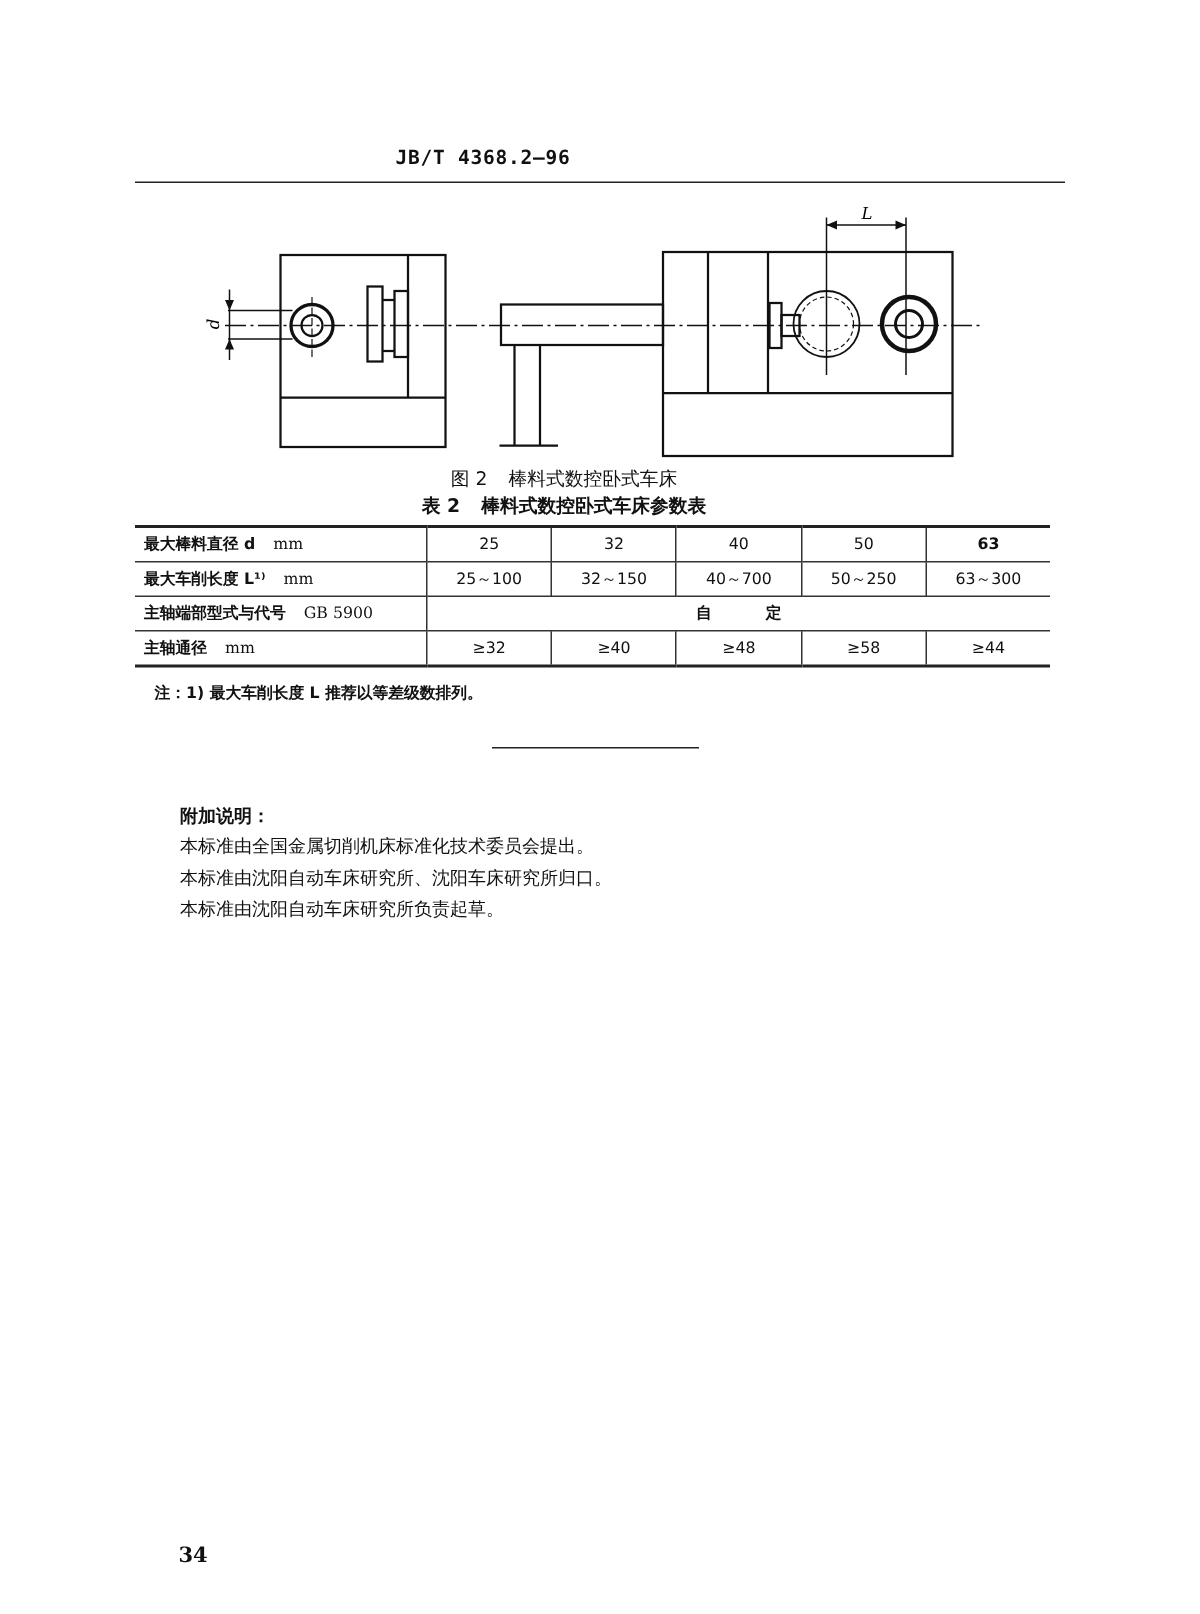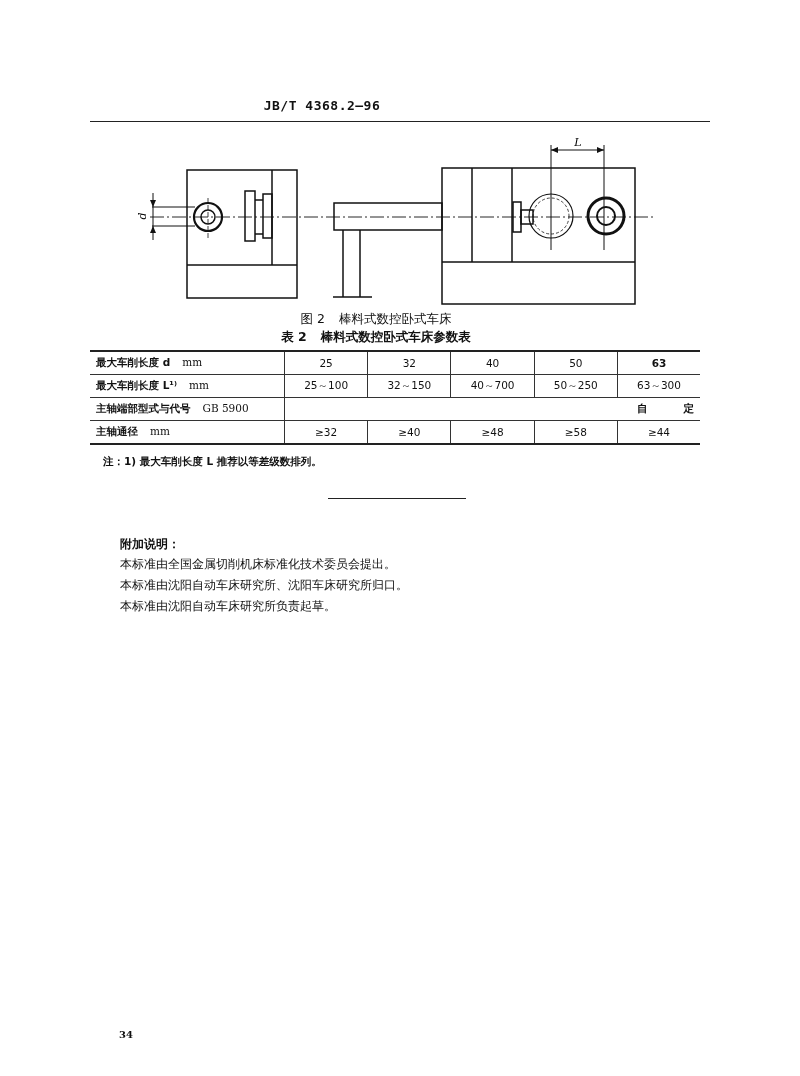--- a/index.html
+++ b/index.html
@@ -10,28 +10,28 @@
   .drawing { left:0; top:0; }
   .caption { left:0; width:752px; text-align:center; font-family:"DejaVu Sans", sans-serif; font-size:12.5px; }
   .caption .num { margin-right:14px; }
   table.params { position:absolute; left:90px; top:350px; width:610px; border-collapse:collapse; font-family:"DejaVu Sans", sans-serif; font-size:10.5px; }
   table.params td { border:1px solid #333; height:22px; padding:0 6px; text-align:center; }
   table.params tr:first-child td { border-top:2px solid #222; }
   table.params tr:last-child td { border-bottom:2px solid #222; }
   table.params td:first-child { border-left:none; text-align:left; width:182px; font-weight:bold; }
   table.params td:last-child { border-right:none; }
   table.params td .unit { font-weight:normal; margin-left:12px; font-family:"DejaVu Serif", serif; }
-  table.params td.merged { letter-spacing:0; font-weight:bold;text-align:right; }
+  table.params td.merged { letter-spacing:0; font-weight:bold; }
   table.params td.merged span.gap { display:inline-block; width:36px; }
   table.params td.bold { font-weight:bold; }
   .note { left:103px; top:455px; font-family:"DejaVu Sans", sans-serif; font-size:10.5px; font-weight:bold; }
   .sep-rule { left:328px; top:498px; width:138px; border-top:1px solid #222; }
   .addl { left:120px; font-family:"DejaVu Sans", sans-serif; font-size:12px; }
   .addl.title { top:536px; font-weight:bold; }
-  .page-num { left:119px; top:1029px; font-family:"DejaVu Serif", serif; font-size:10px; font-weight:bold; }
+  .page-num { left:119px; top:1029px; font-family:"DejaVu Serif", serif; font-size:14px; font-weight:bold; }
 </style>
 </head>
 <body>
 
 <div class="abs header-code">JB/T 4368.2—96</div>
 <div class="abs header-rule"></div>
 
 <svg class="abs drawing" width="800" height="310" viewBox="0 0 800 310">
   <g stroke="#111" fill="none" stroke-width="1.5">
 
@@ -85,21 +85,21 @@
 <div class="abs caption" style="top:311px;">
   <span class="num">图 2</span><span>棒料式数控卧式车床</span>
 </div>
 <div class="abs caption" style="top:329px;font-weight:bold;">
   <span class="num">表 2</span><span>棒料式数控卧式车床参数表</span>
 </div>
 
 <table class="params">
   <tbody>
       <tr>
-    <td><span>最大车削长度 d</span><span class="unit">mm</span></td>
+    <td><span>最大棒料直径 d</span><span class="unit">mm</span></td>
     <td>25</td>
     <td>32</td>
     <td>40</td>
     <td>50</td>
     <td class="bold">63</td>
   </tr>
   <tr>
     <td><span>最大车削长度 L¹⁾</span><span class="unit">mm</span></td>
     <td>25～100</td>
     <td>32～150</td>

